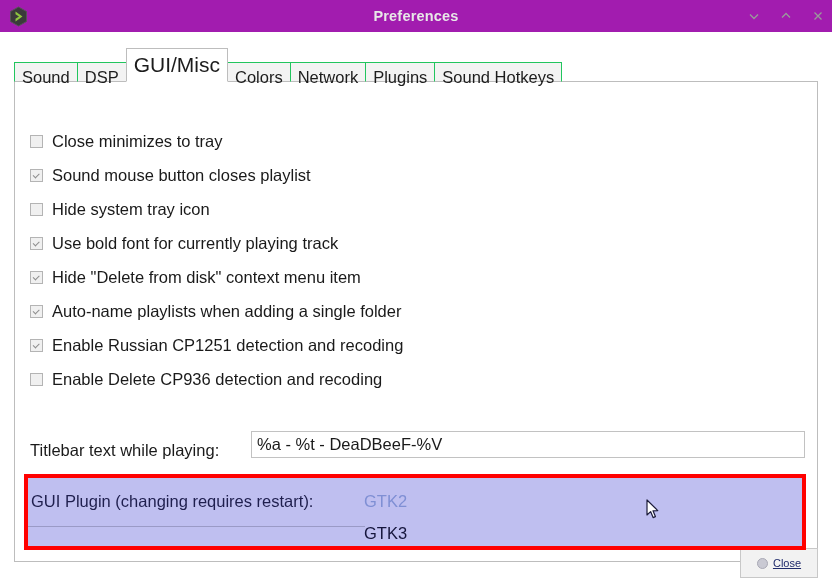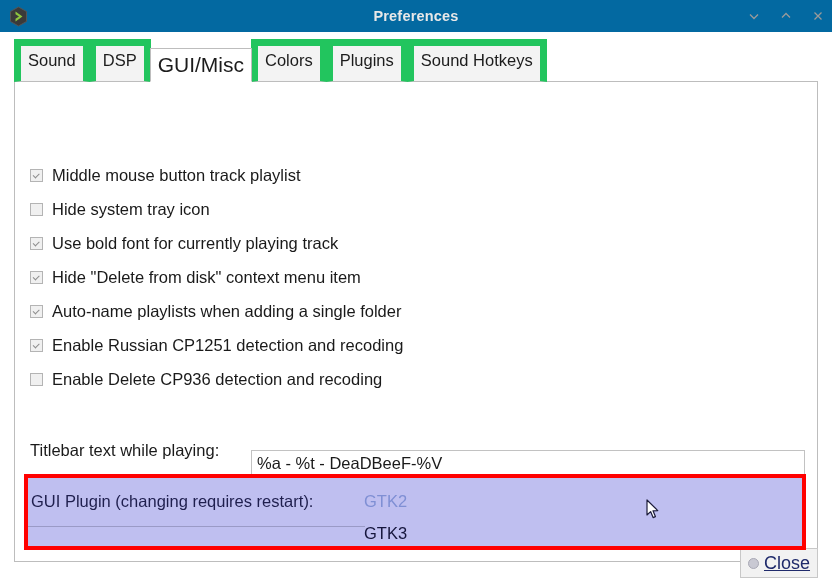--- a/index.html
+++ b/index.html
@@ -22,21 +22,21 @@
     height: 586px;
     background: #ffffff;
   }
 
   
   .titlebar {
     position: absolute;
     left: 0; top: 0;
     width: 832px;
     height: 32px;
-    background: #0369a1;
+    background: #a21caf;
     display: flex;
     align-items: center;
   }
   .app-icon {
     position: absolute;
     left: 8px;
     top: 6px;
     width: 21px;
     height: 21px;
   }
@@ -85,27 +85,27 @@
   .tabrow {
     position: absolute;
     left: 0;
     top: 0;
     height: 34px;
     display: flex;
     align-items: flex-end;
     z-index: 3;
   }
   .tab {
-    height: 43px;
+    height: 20px;
     line-height: 28px;
     padding: 0 7px;
     font-size: 16.5px;
     color: #1c1c1c;
     background: #f3f3f3;
-    border: 7px solid #22c55e;
+    border: 1px solid #22c55e;
     border-bottom: 1px solid #bdbdbd;
     box-sizing: border-box;
     white-space: nowrap;
     margin-right: -1px;
     position: relative;
   }
   .tab.active {
     height: 34px;
     line-height: 32px;
     background: #ffffff;
@@ -250,21 +250,21 @@
     bottom: 8px;
     width: 78px;
     height: 30px;
     background: #f2f2f2;
     border: 1px solid #c8c8c8;
     box-sizing: border-box;
     display: flex;
     align-items: center;
     justify-content: center;
     gap: 5px;
-    font-size: 18px;
+    font-size: 11px;
     color: #1f2a6b;
     z-index: 2;
   }
   .close-btn .cb-icon {
     width: 11px;
     height: 11px;
     border-radius: 50%;
     background: #c9c9d3;
     border: 1px solid #a9a9b5;
     box-sizing: border-box;
@@ -363,30 +363,35 @@
     </div>
   </div>
 
   <div class="notebook">
 
     <div class="tabrow">
       <div class="tab">Sound</div>
       <div class="tab">DSP</div>
       <div class="tab active">GUI/Misc</div>
       <div class="tab">Colors</div>
+      <div class="tab">Network</div>
       <div class="tab">Plugins</div>
       <div class="tab">Sound Hotkeys</div>
     </div>
 
     <div class="tabpanel">
       <div class="content">
 
+        <div class="chk-row" style="top:48px">
+          <span class="chkbox"></span>
+          <span class="chk-label">Close minimizes to tray</span>
+        </div>
         <div class="chk-row" style="top:82px">
           <span class="chkbox checked"></span>
-          <span class="chk-label">Middle mouse button track playlist</span>
+          <span class="chk-label">Sound mouse button closes playlist</span>
         </div>
         <div class="chk-row" style="top:116px">
           <span class="chkbox"></span>
           <span class="chk-label">Hide system tray icon</span>
         </div>
         <div class="chk-row" style="top:150px">
           <span class="chkbox checked"></span>
           <span class="chk-label">Use bold font for currently playing track</span>
         </div>
         <div class="chk-row" style="top:184px">
@@ -403,21 +408,21 @@
         </div>
         <div class="chk-row" style="top:286px">
           <span class="chkbox"></span>
           <span class="chk-label">Enable Delete CP936 detection and recoding</span>
         </div>
 
 
         <div class="entry-row" style="top:350px">
           <span class="entry-label">Titlebar text while playing:</span>
         </div>
-        <div class="entry-box" style="left:236px; top:368px; width:554px;">%a - %t - DeaDBeeF-%V</div>
+        <div class="entry-box" style="left:236px; top:349px; width:554px;">%a - %t - DeaDBeeF-%V</div>
 
         <div class="entry-row" style="top:394px">
           <span class="entry-label">Titlebar text while stopped:</span>
         </div>
         <div class="entry-box" style="left:247px; top:393px; width:543px;">DeaDBeeF-%V</div>
 
       </div>
     </div>
   </div>
 

